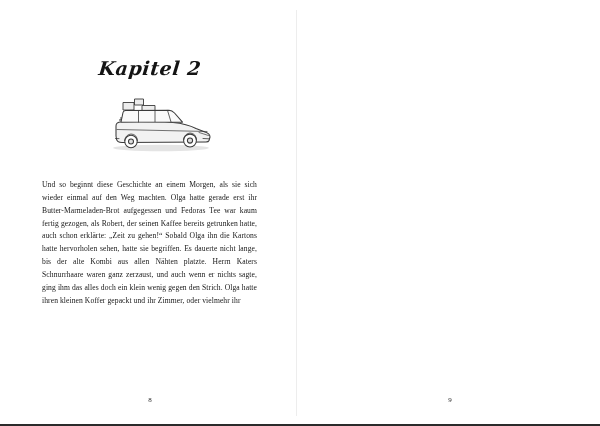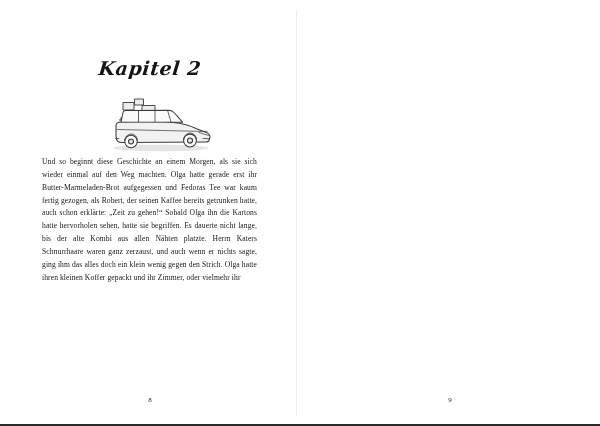--- a/index.html
+++ b/index.html
@@ -92,21 +92,21 @@
     width: 215px;
     font-family: "Liberation Serif", serif;
     font-size: 7.6px;
     line-height: 12.85px;
     text-align: justify;
     text-justify: inter-word;
     color: #171717;
     letter-spacing: 0.08px;
     hyphens: manual;
   }
-  #text-left  { left: 42px;  top: 156px; }
+  #text-left  { left: 42px;  top: 179px; }
 
   .textblock p { margin: 0; }
 
   
   .folio {
     position: absolute;
     top: 396px;
     width: 300px;
     text-align: center;
     font-family: "Liberation Serif", serif;

